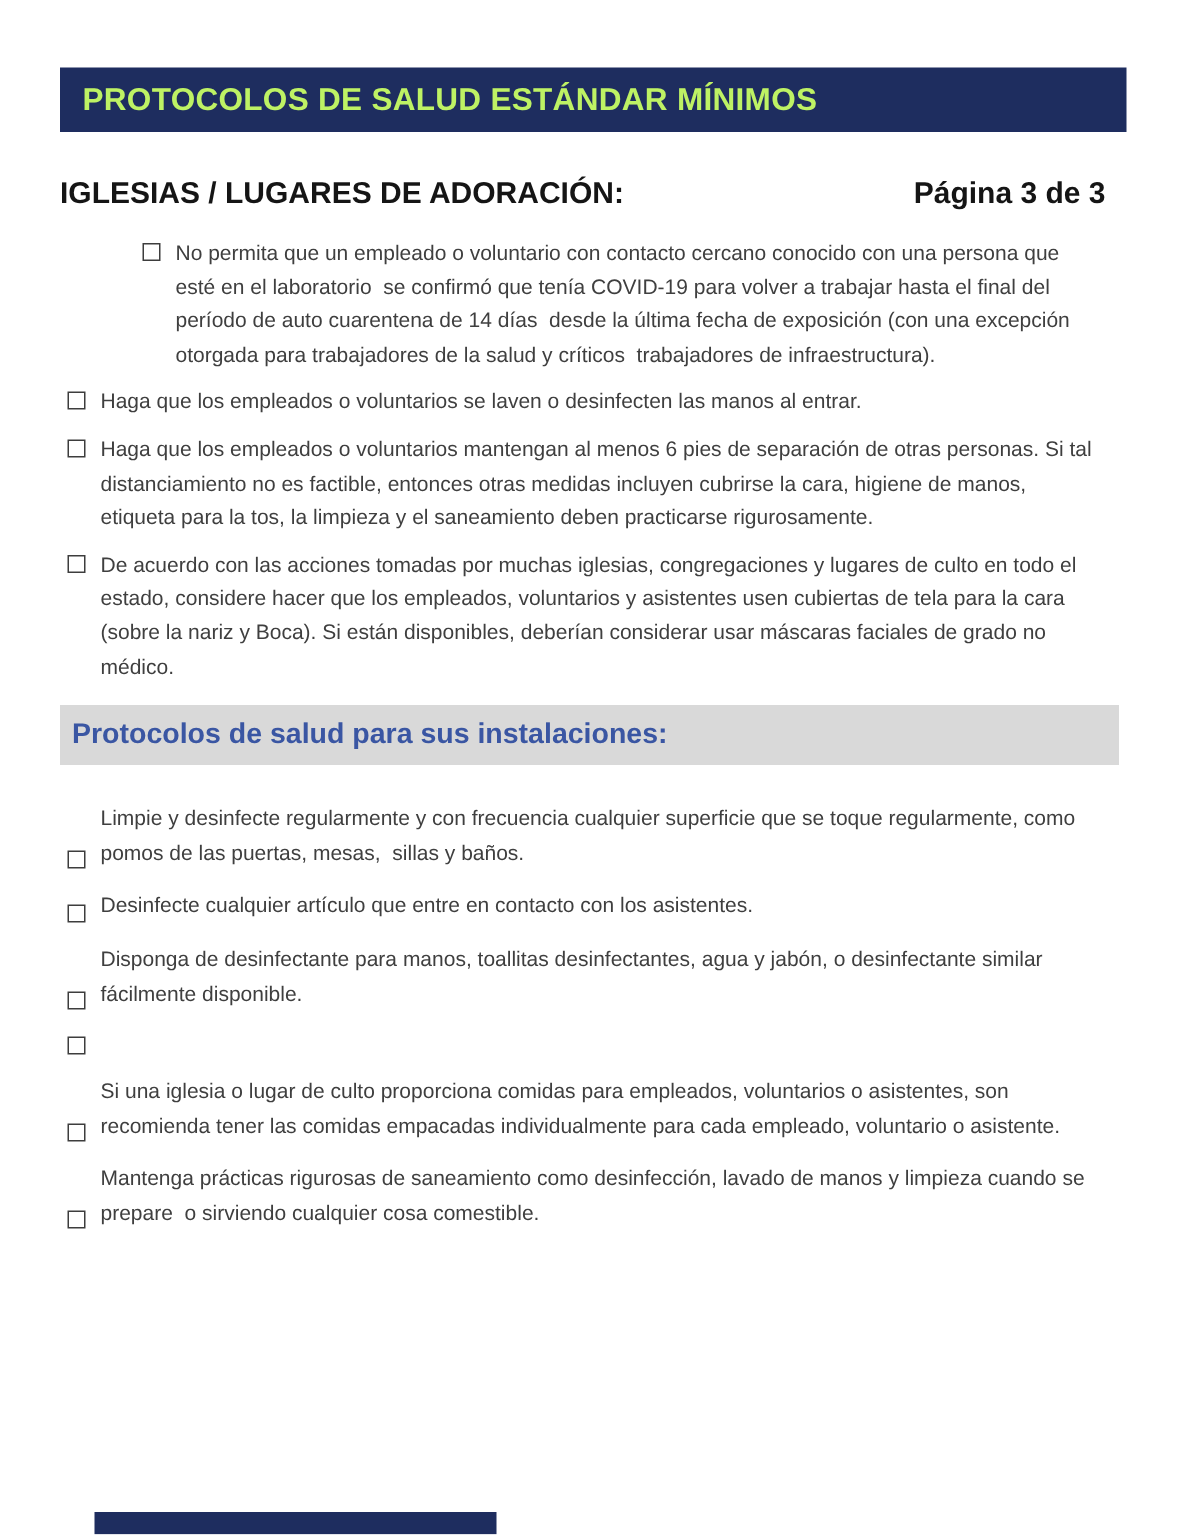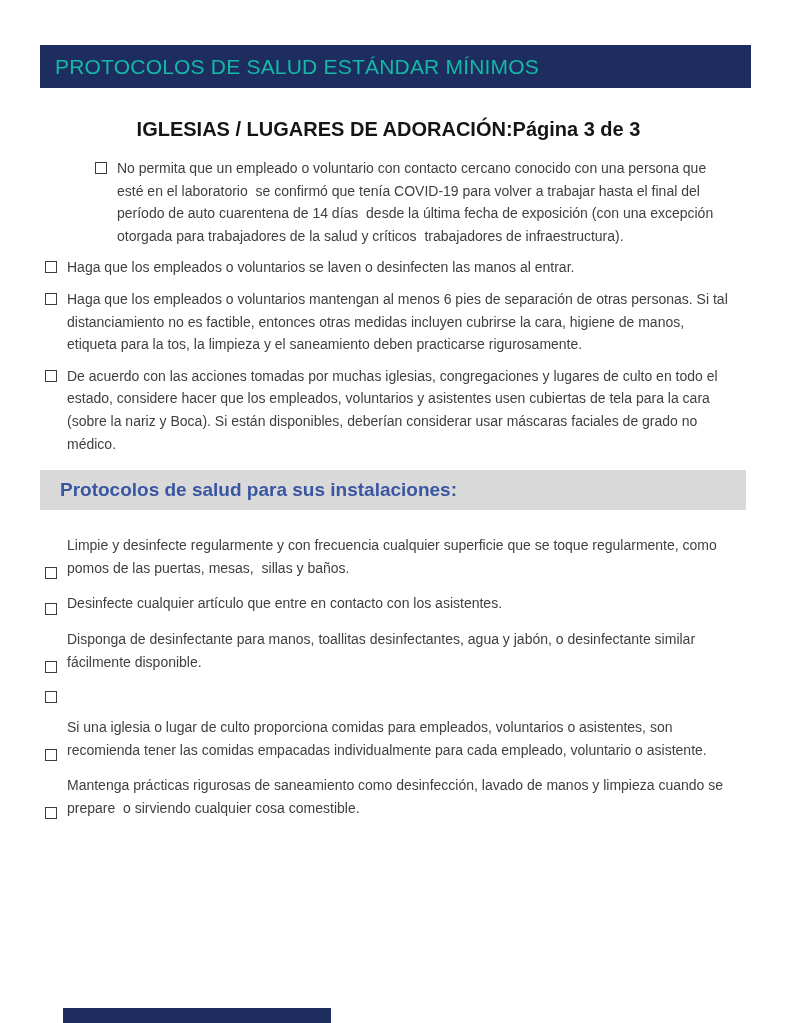--- a/index.html
+++ b/index.html
@@ -18,30 +18,30 @@
     padding: 45px 40px 0 40px;
   }
   .header-bar {
     background: var(--header-bg, #1e2d5f);
     height: 43px;
     display: flex;
     align-items: center;
     padding-left: 15px;
   }
   .header-bar .title {
-    color: #14b8a6;
-    font-weight: 400;
+    color: #bef264;
+    font-weight: 700;
     font-size: 21px;
     letter-spacing: 0.2px;
     text-align: center;
   }
   .heading-row {
     margin-top: 30px;
     display: flex;
-    justify-content: center;
+    justify-content: space-between;
     align-items: baseline;
     padding-right: 14px;
   }
   .heading-row .section-title,
   .heading-row .page-num {
     color: #151515;
     font-weight: 700;
     font-size: 20px;
   }
   .checklist { margin-top: 16px; }
@@ -67,21 +67,21 @@
     white-space: pre-wrap;
     color: var(--body-text, #3f3f3f);
   }
   .facilities-bar {
     margin-top: 15px;
     background: var(--bar-bg, #d9d9d9);
     height: 40px;
     width: 706px;
     display: flex;
     align-items: center;
-    padding-left: 20px;
+    padding-left: 8px;
   }
   .facilities-bar .bar-title {
     color: var(--bar-text, #3a56a3);
     font-weight: 700;
     font-size: 19px;
   }
   .checklist.facilities { margin-top: 24px; }
   .next-page-bar {
     position: absolute;
     left: 63px;

